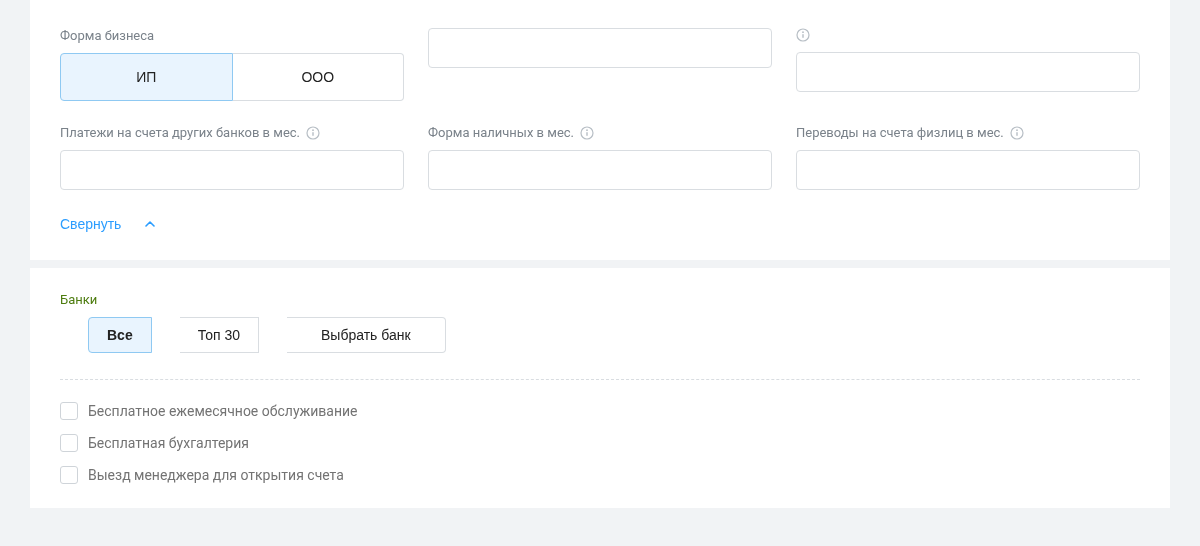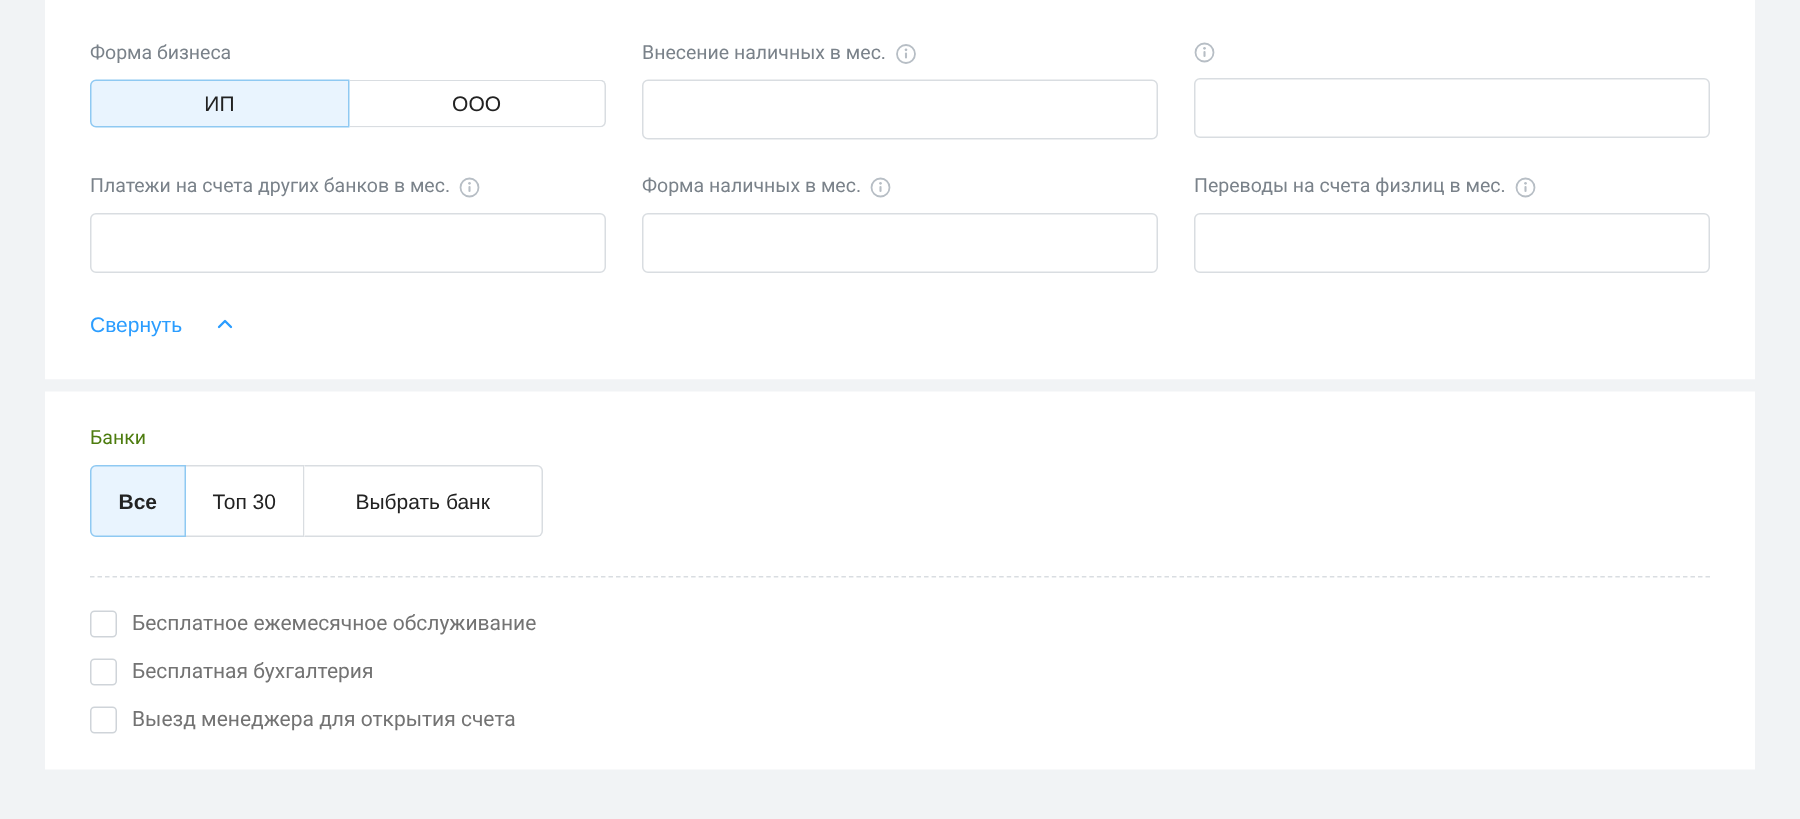--- a/index.html
+++ b/index.html
@@ -39,21 +39,21 @@
       flex: 0 0 auto;
     }
     .info-icon svg { display: block; }
     .segmented {
       display: flex;
       width: 100%;
       border-radius: 4px;
     }
     .segmented .seg-btn {
       flex: 1;
-      height: 32px;
+      height: 48px;
       display: flex; align-items: center; justify-content: center;
       border: 1px solid #d9dde1;
       background: #fff;
       color: #222;
       font-size: 14px;
       cursor: pointer;
     }
     .segmented .seg-btn:first-child { border-radius: 4px 0 0 4px; }
     .segmented .seg-btn:last-child { border-radius: 0 4px 4px 0; border-left: none; }
     .segmented .seg-btn.active {
@@ -80,29 +80,30 @@
     }
     .collapse-link .chev { width: 10px; height: 10px; display: inline-flex; }
 
     .gap { height: 8px; background: #f1f3f5; }
 
     .section-label {
       font-size: 13px; color: #4d7c0f; margin-bottom: 10px;
     }
     .tabs { display: flex; }
     .tab {
-      height: 48px;
+      height: 36px;
       padding: 0 18px;
       display: flex; align-items: center; justify-content: center;
       border: 1px solid #d9dde1;
       background: #fff;
       color: #222;
       font-size: 14px;
       cursor: pointer;
       border-left: none;
+      margin-left: 28px;
     }
     .tab:first-child { border-left: 1px solid #d9dde1; border-radius: 4px 0 0 4px; }
     .tab:last-child { border-radius: 0 4px 4px 0; }
     .tab.active {
       background: #e9f4fe;
       border-color: #8fc9f2;
       color: #222;
       font-weight: 600;
       border-left: 1px solid #8fc9f2;
     }
@@ -139,30 +140,20 @@
         <div class="label">
           <span>Форма бизнеса</span>
         </div>
         <div class="segmented">
           <button class="seg-btn active">ИП</button>
           <button class="seg-btn">ООО</button>
         </div>
       </div>
 
       <div class="field">
-        <div class="label">
-          <span>Внесение наличных в мес.</span>
-          <span class="info-icon">
-            <svg width="14" height="14" viewBox="0 0 14 14">
-                <circle cx="7" cy="7" r="6" fill="none" stroke="#b7bec5" stroke-width="1.2"></circle>
-                <circle cx="7" cy="4.2" r="0.9" fill="#b7bec5"></circle>
-                <rect x="6.3" y="6" width="1.4" height="4" rx="0.7" fill="#b7bec5"></rect>
-              </svg>
-          </span>
-        </div>
         <input class="text-input" type="text" value="" style="">
       </div>
 
       <div class="field">
         <div class="label">
           <span class="info-icon">
             <svg width="14" height="14" viewBox="0 0 14 14">
                 <circle cx="7" cy="7" r="6" fill="none" stroke="#b7bec5" stroke-width="1.2"></circle>
                 <circle cx="7" cy="4.2" r="0.9" fill="#b7bec5"></circle>
                 <rect x="6.3" y="6" width="1.4" height="4" rx="0.7" fill="#b7bec5"></rect>

